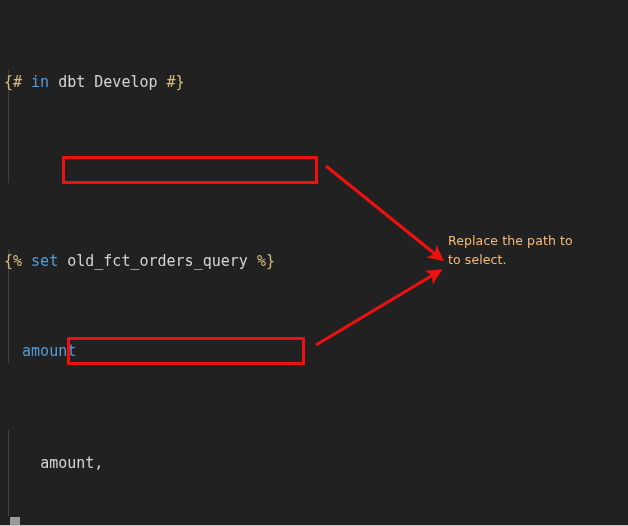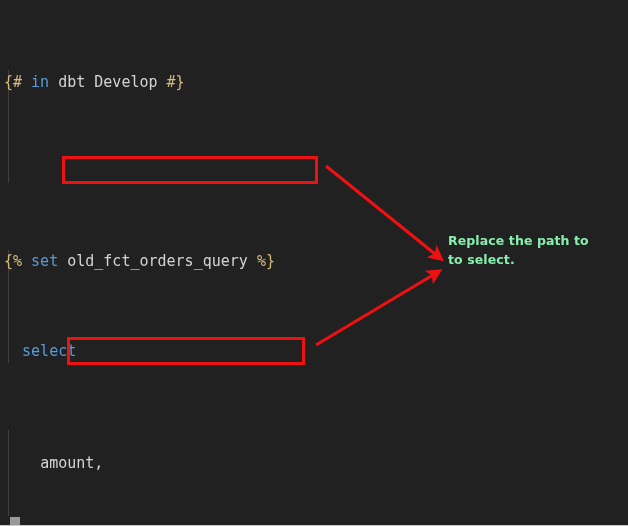--- a/index.html
+++ b/index.html
@@ -61,24 +61,24 @@
     box-sizing: border-box;
     pointer-events: none;
   }
 
   
   #annotation {
     position: absolute;
     left: 448px;
     top: 231px;
     width: 170px;
-    color: #86efac;
+    color: #fdba74;
     font-family: "DejaVu Sans", sans-serif;
     font-size: 12.5px;
-    font-weight: bold;
+    font-weight: normal;
     line-height: 19px;
     letter-spacing: 0.1px;
   }
 
   #arrows {
     position: absolute;
     left: 0; top: 0;
     width: 628px; height: 526px;
     pointer-events: none;
   }
@@ -119,21 +119,21 @@
   <div class="guide" style="left:8px; top:430px; height:90px;"></div>
 
   <div id="code">
 
     <div class="ln"><span class="t-delim">{#</span><span class="t-plain"> </span><span class="t-kw">in</span><span class="t-plain"> dbt Develop </span><span class="t-delim">#}</span></div>
 
     <div class="ln">&nbsp;</div>
 
     <div class="ln"><span class="t-delim">{%</span><span class="t-plain"> </span><span class="t-kw">set</span><span class="t-plain"> old_fct_orders_query </span><span class="t-delim">%}</span></div>
 
-    <div class="ln"><span class="t-plain">  </span><span class="t-kw">select</span></div>
+    <div class="ln"><span class="t-plain">  </span><span class="t-kw">amount</span></div>
 
 
     <div class="ln"><span class="t-plain">    </span><span class="t-plain">amount,</span></div>
 
     
 
     
 
     
 

